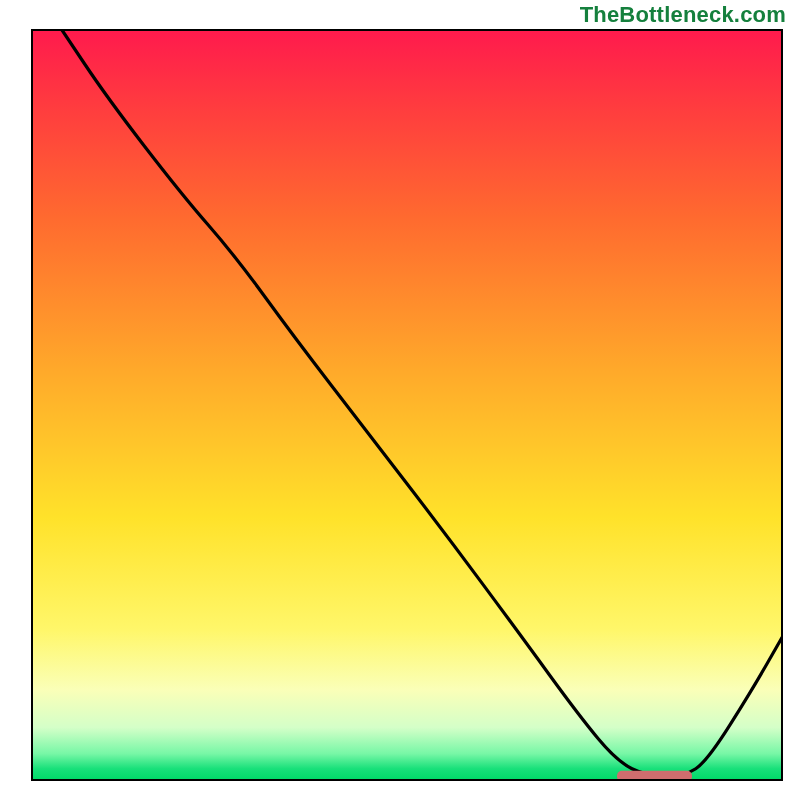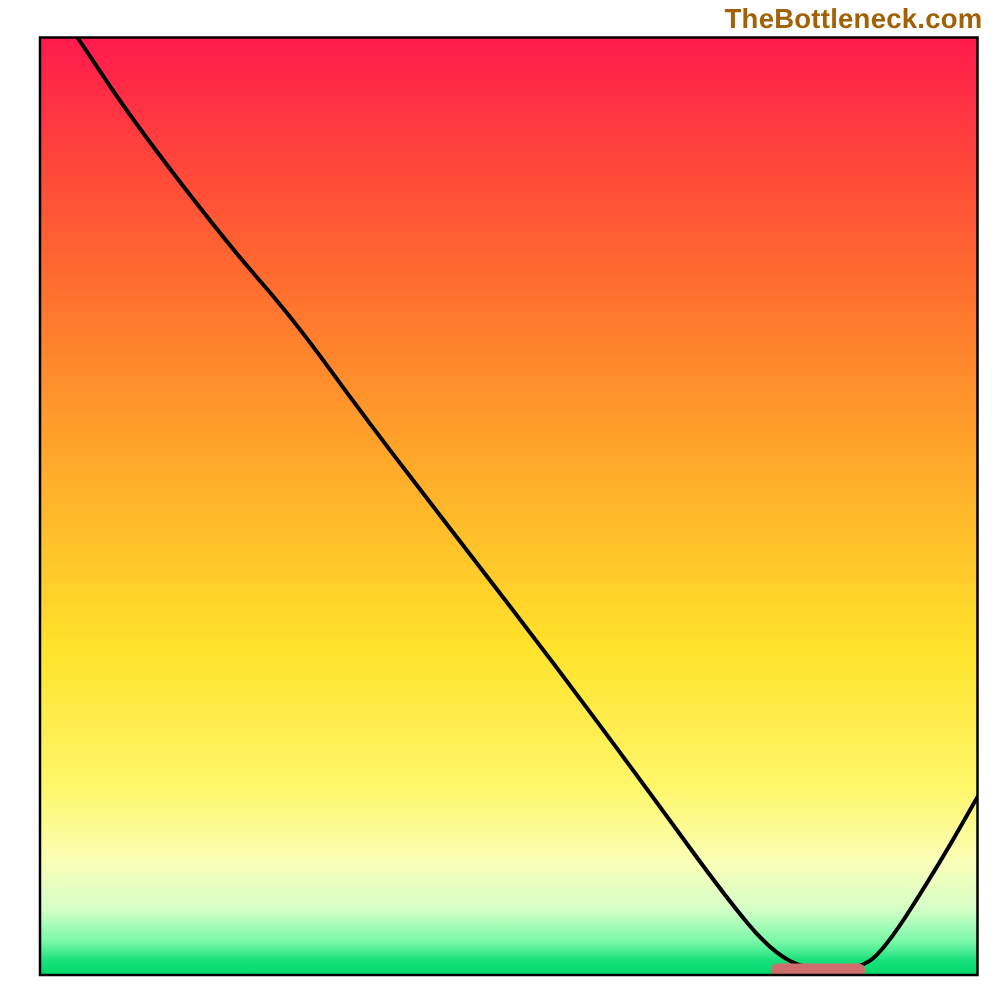--- a/index.html
+++ b/index.html
@@ -15,21 +15,21 @@
     position: relative;
     width: 800px;
     height: 800px;
   }
   .attribution {
     position: absolute;
     top: 2px;
     right: 14px;
     font-size: 22px;
     font-weight: 600;
-    color: #a16207;
+    color: #15803d;
     letter-spacing: 0.2px;
   }
   svg.plot {
     position: absolute;
     left: 0;
     top: 0;
   }
 </style>
 </head>
 <body>

